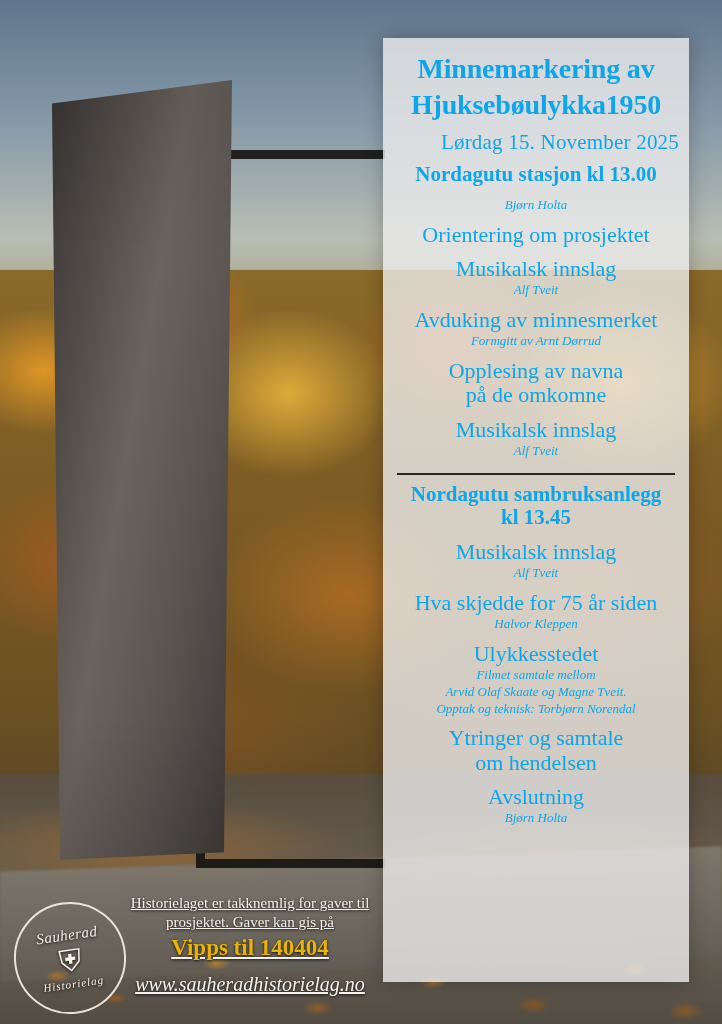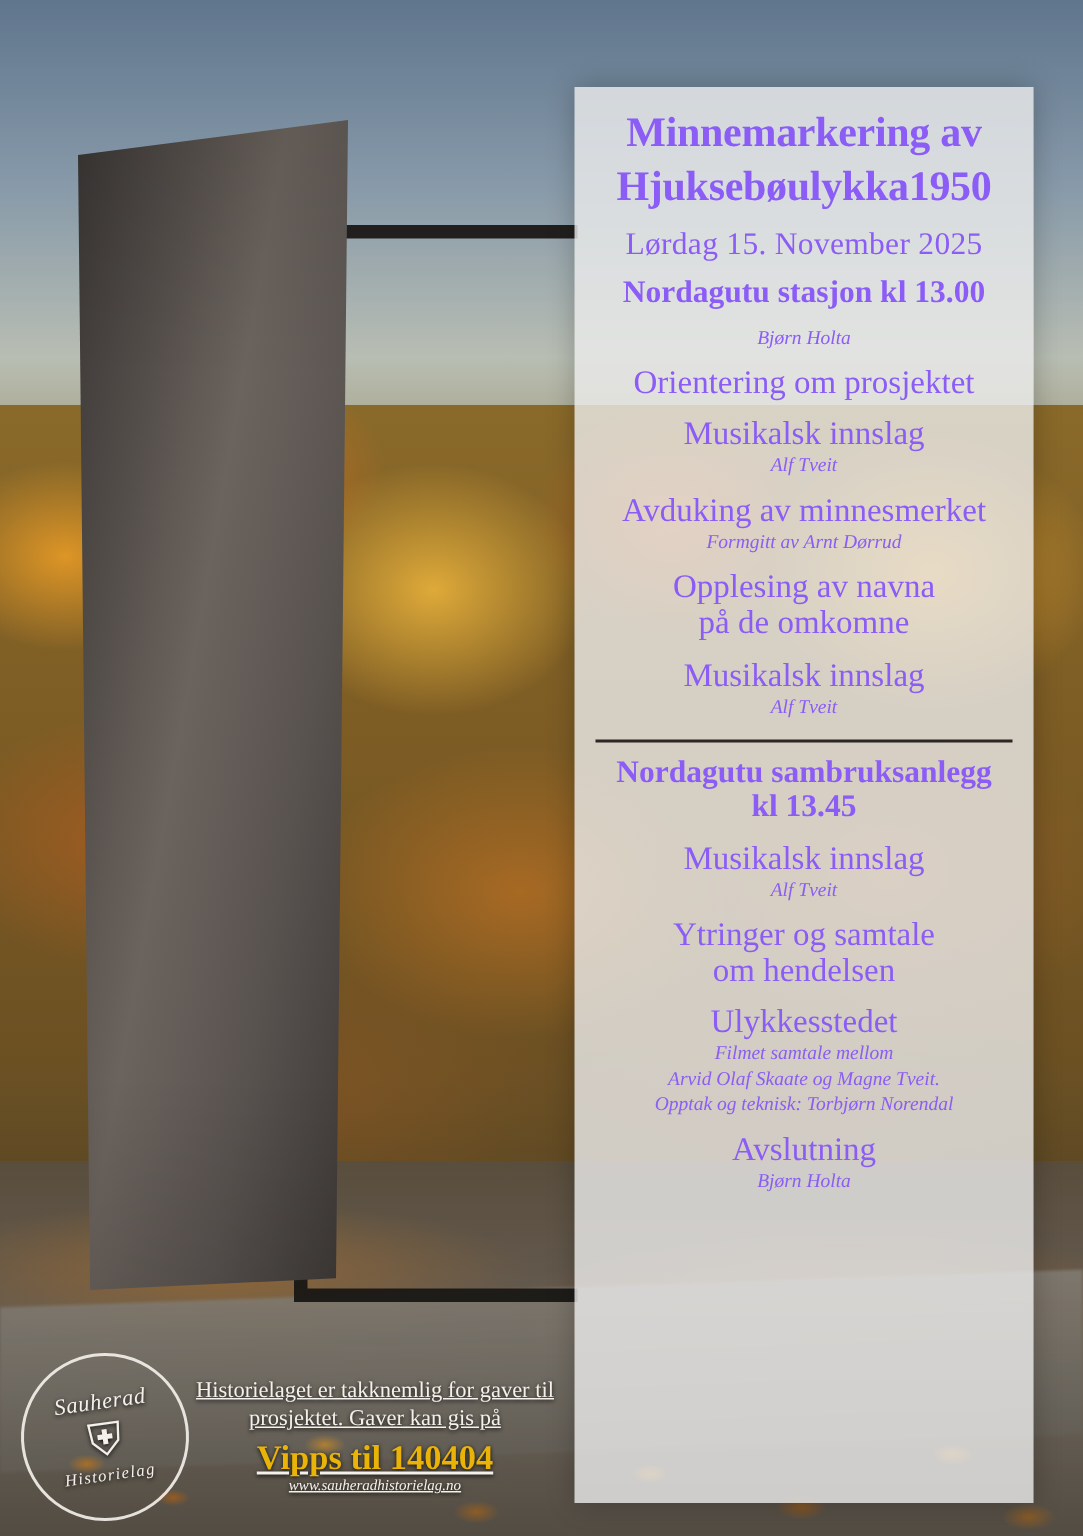--- a/index.html
+++ b/index.html
@@ -106,37 +106,37 @@
   
   .panel {
     position: absolute;
     left: 383px;
     top: 38px;
     width: 306px;
     height: 944px;
     background: rgba(236,236,236,.80);
     box-shadow: 0 0 18px rgba(0,0,0,.25);
     text-align: center;
-    color: #8b5cf6;
+    color: #0ea5e9;
     padding: 10px 10px 0 10px;
     box-sizing: border-box;
     overflow: hidden;
-    margin-top: 20px;
   }
   .panel .title {
     font-weight: bold;
     font-size: 28px;
     line-height: 1.08;
     letter-spacing: -0.2px;
     margin: 6px 0 0 0;
   }
   .panel .date {
     font-size: 21px;
     margin-top: 10px;
     letter-spacing: .2px;
+    text-align: right;
   }
   .section-head {
     font-weight: bold;
     font-size: 21px;
     margin-top: 8px;
     line-height: 1.12;
   }
   .item {
     margin-top: 10px;
   }
@@ -174,23 +174,23 @@
     margin-left: 108px;
   }
   .footer-vipps {
     font-size: 23px;
     font-weight: bold;
     color: #f0a71e;
     margin-top: 4px;
     margin-left: 108px;
   }
   .footer-url {
-    font-size: 10px;
+    font-size: 20px;
     font-style: italic;
-    margin-top: 0;
+    margin-top: 12px;
     margin-left: 108px;
   }
   .logo {
     position: absolute;
     left: 14px;
     bottom: 10px;
     width: 108px;
     height: 108px;
     border-radius: 50%;
     border: 2px solid rgba(245,242,236,.9);
@@ -262,27 +262,31 @@
           <div class="item-title">Musikalsk innslag</div>
           <div class="item-sub">Alf Tveit</div>
         </div>
         <div class="rule"></div>
         <div class="section-head">Nordagutu sambruksanlegg<br>kl 13.45</div>
         <div class="item">
           <div class="item-title">Musikalsk innslag</div>
           <div class="item-sub">Alf Tveit</div>
         </div>
         <div class="item">
-          <div class="item-title">Ytringer og samtale<br>om hendelsen</div>
+          <div class="item-title">Hva skjedde for 75 år siden</div>
+          <div class="item-sub">Halvor Kleppen</div>
         </div>
         <div class="item">
           <div class="item-title">Ulykkesstedet</div>
           <div class="item-sub">Filmet  samtale mellom</div>
           <div class="item-sub">Arvid Olaf Skaate og Magne Tveit.</div>
           <div class="item-sub">Opptak og teknisk: Torbjørn Norendal</div>
+        </div>
+        <div class="item">
+          <div class="item-title">Ytringer og samtale<br>om hendelsen</div>
         </div>
         <div class="item">
           <div class="item-title">Avslutning</div>
           <div class="item-sub">Bjørn Holta</div>
         </div>
       </div>
   </div>
 
   <div class="footer">
     <div class="footer-text">Historielaget er takknemlig for gaver til<br>prosjektet. Gaver kan gis på</div>

